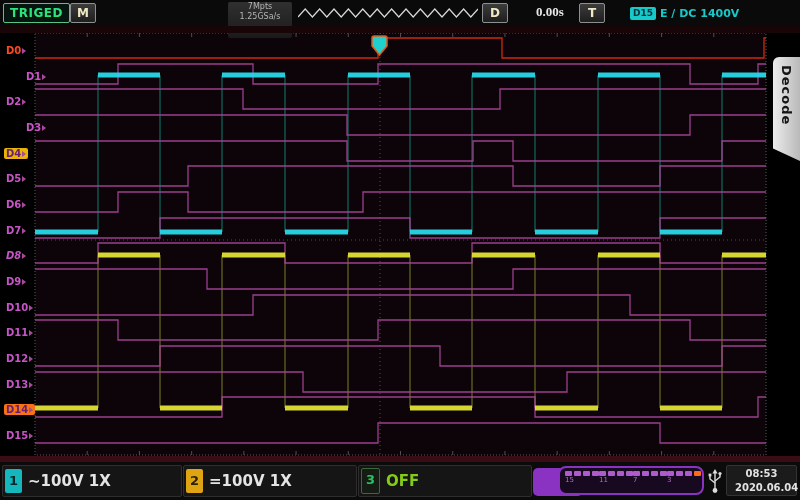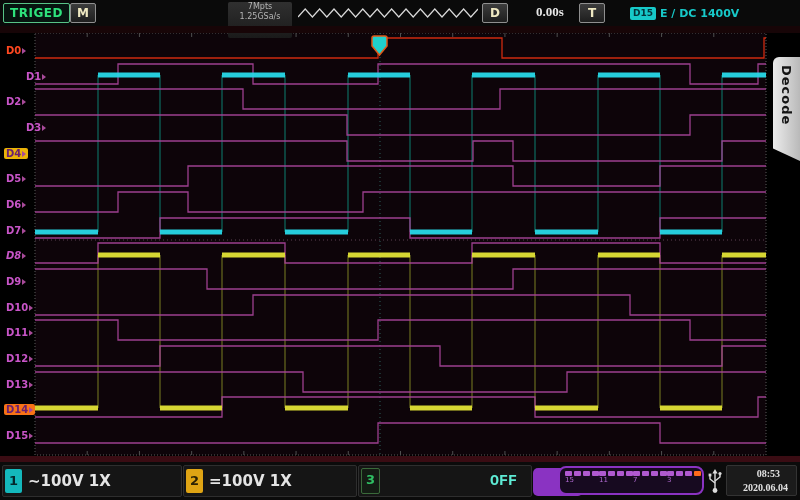--- a/index.html
+++ b/index.html
@@ -53,21 +53,21 @@
   #la-box{position:absolute;left:558px;top:4px;width:146px;height:29px;background:#170a20;
           border:2px solid #8a33c2;border-radius:8px;display:flex;align-items:flex-start;
           justify-content:space-between;padding:3px 5px 0 5px;box-sizing:border-box;}
   .la-group{display:flex;flex-direction:column;}
   .la-row{display:flex;gap:2px;}
   .la-sq{width:7px;height:5px;background:#b05ad0;border-radius:1px;}
   .la-sq.active{background:#ff6a1a;}
   .la-num{font-size:7px;color:#b06ad0;line-height:9px;}
   #usb-icon{position:absolute;left:707px;top:7px;}
   #clock{position:absolute;left:726px;top:3px;width:71px;height:31px;background:#1b1b1b;
-         border:1px solid #333;border-radius:2px;text-align:right;padding:1px 16px;box-sizing:border-box;font-family:Liberation Serif, serif;}
+         border:1px solid #333;border-radius:2px;text-align:center;padding:1px 8px;box-sizing:border-box;}
   #clock div{font-size:10px;line-height:14px;color:#e2e2e2;font-weight:bold;}
 </style>
 </head>
 <body>
 
 <div id="screen">
 
   <svg id="plot-svg" width="800" height="500">
       <rect x="35" y="33" width="731" height="422" fill="#0d0409"></rect>
       <rect x="35" y="33" width="731" height="422" fill="none" stroke="#5a5a5a" stroke-width="1" stroke-dasharray="1 2"></rect>
@@ -215,21 +215,21 @@
       <div class="ch-text">∼100V 1X</div>
     </div>
 
     <div class="ch-section" style="left:183px;width:172px;">
       <div class="ch-badge" style="background:#dfa414;color:#2c2204;">2</div>
       <div class="ch-text">=100V 1X</div>
     </div>
 
     <div class="ch-section" style="left:358px;width:172px;">
       <div class="ch-badge" style="background:#141c14;border:1px solid #3a6a3a;color:#2fbf63;line-height:22px;">3</div>
-      <div class="ch-text" style="flex:1;text-align:right;margin-right:14px;color:#5eead4;font-family:Liberation Mono, monospace;">OFF</div>
+      <div class="ch-text" style="flex:1;text-align:left;margin-right:14px;color:#84cc16;">OFF</div>
     </div>
 
     <div id="la-badge">LA</div>
     <div id="la-box">
         <div class="la-group">
           <div class="la-row">
             <div class="la-sq"></div>
             <div class="la-sq"></div>
             <div class="la-sq"></div>
             <div class="la-sq"></div>

